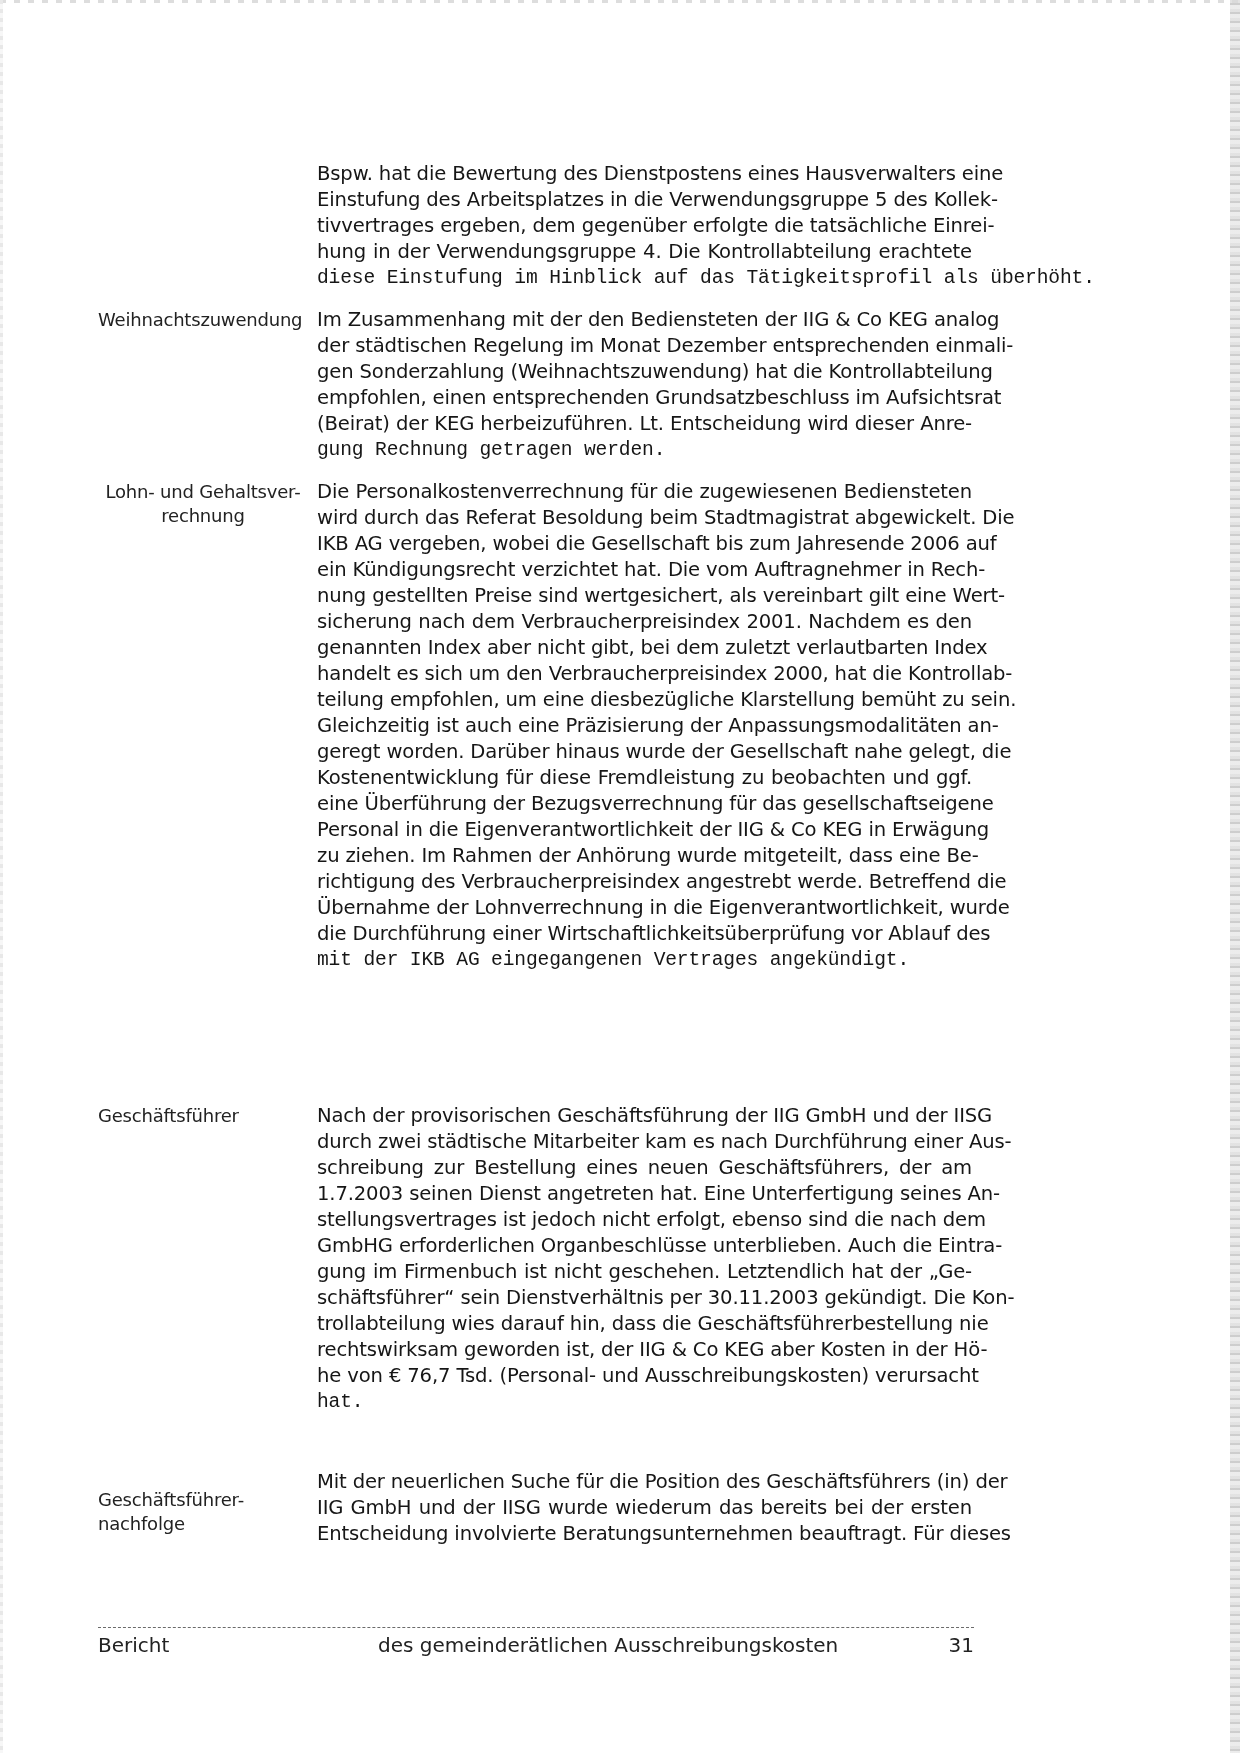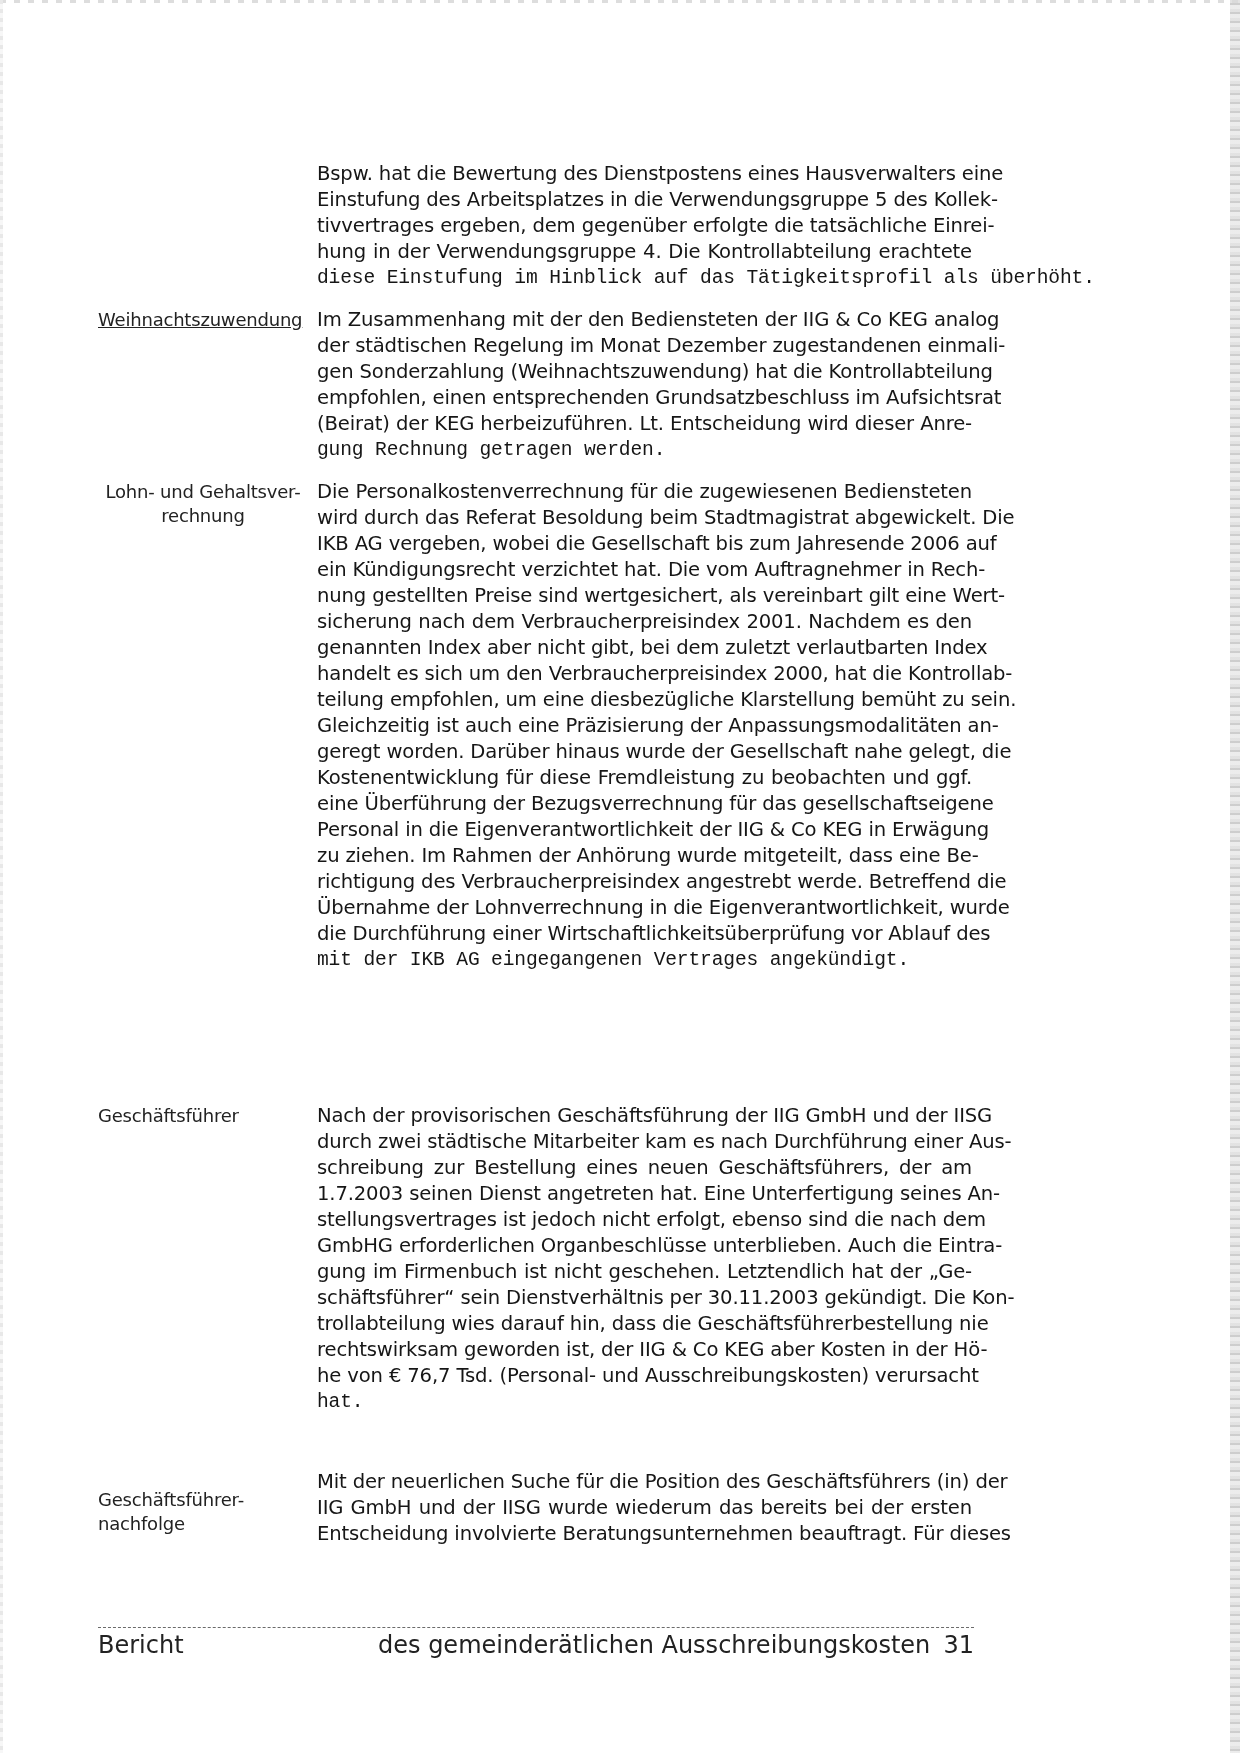--- a/index.html
+++ b/index.html
@@ -34,21 +34,21 @@
       letter-spacing: -0.15px; color: #161616;
       hyphens: manual;
     }
     .body-text .ln { display: block; text-align: justify; text-align-last: justify; white-space: nowrap; }
     .body-text .ln.last { text-align-last: left; font-family: Liberation Mono, monospace; }
     .footer-rule {
       position: absolute; left: 98px; top: 1627px; width: 876px; height: 0;
       border-top: 1px dashed #6b6b6b;
     }
     .footer {
-      position: absolute; top: 1633px; font-size: 24px; line-height: 24px; color: #222;
+      position: absolute; top: 1633px; font-size: 20px; line-height: 24px; color: #222;
     }
     .footer-left { left: 98px; }
     .footer-center { left: 378px; }
     .footer-right { left: 940px; width: 34px; text-align: right; }
   </style>
 </head>
 <body>
 
 <div class="scan-top"></div>
 <div class="scan-edge-left"></div>
@@ -58,26 +58,26 @@
   <div class="body-text">
     <span class="ln">Bspw. hat die Bewertung des Dienstpostens eines Hausverwalters eine</span>
     <span class="ln">Einstufung des Arbeitsplatzes in die Verwendungsgruppe 5 des Kollek-</span>
     <span class="ln">tivvertrages ergeben, dem gegenüber erfolgte die tatsächliche Einrei-</span>
     <span class="ln">hung in der Verwendungsgruppe 4. Die Kontrollabteilung erachtete</span>
     <span class="ln last">diese Einstufung im Hinblick auf das Tätigkeitsprofil als überhöht.</span>
   </div>
 </div>
 
 <div class="section" style="top:307px;">
-  <div class="side-label" style="top:1px;text-decoration:underline;">
+  <div class="side-label" style="top:1px;">
     <span>Weihnachtszuwendung</span>
   </div>
   <div class="body-text">
     <span class="ln">Im Zusammenhang mit der den Bediensteten der IIG &amp; Co KEG analog</span>
-    <span class="ln">der städtischen Regelung im Monat Dezember zugestandenen einmali-</span>
+    <span class="ln">der städtischen Regelung im Monat Dezember entsprechenden einmali-</span>
     <span class="ln">gen Sonderzahlung (Weihnachtszuwendung) hat die Kontrollabteilung</span>
     <span class="ln">empfohlen, einen entsprechenden Grundsatzbeschluss im Aufsichtsrat</span>
     <span class="ln">(Beirat) der KEG herbeizuführen. Lt. Entscheidung wird dieser Anre-</span>
     <span class="ln last">gung Rechnung getragen werden.</span>
   </div>
 </div>
 
 <div class="section" style="top:479px;">
   <div class="side-label" style="top:1px;text-align:center;">
     <span style="display:block">Lohn- und Gehaltsver-</span>

